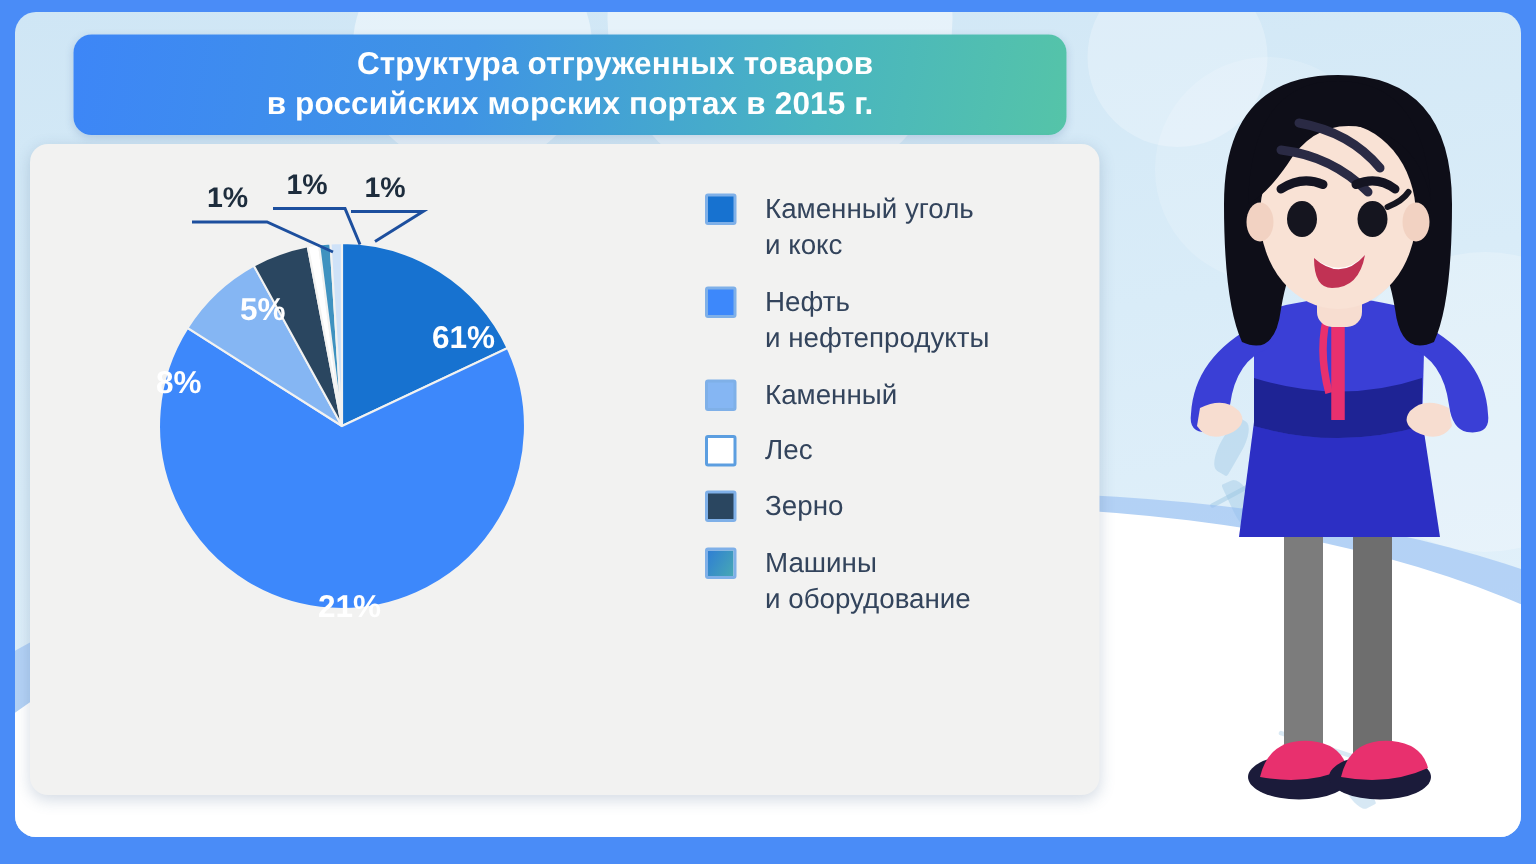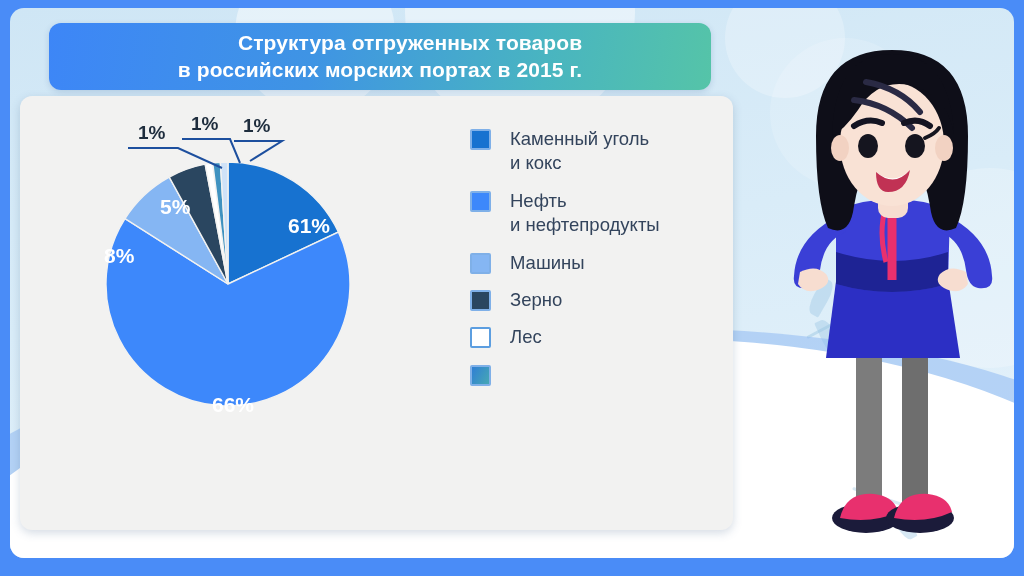--- a/index.html
+++ b/index.html
@@ -203,21 +203,21 @@
   <svg style="position:absolute;left:0;top:0;width:1024px;height:576px;pointer-events:none;">
     <g stroke="#1d4f9e" stroke-width="2" fill="none">
       <path d="M128,148 L178,148 L222,168"></path>
       <path d="M182,139 L230,139 L240,163"></path>
       <path d="M234,141 L282,141 L250,161"></path>
     </g>
   </svg>
 
   <div id="pct-inside">
       <div class="pct-in" style="left: 288px; top: 214px;">61%</div>
-      <div class="pct-in" style="left: 212px; top: 393px;">66%</div>
+      <div class="pct-in" style="left: 212px; top: 393px;">21%</div>
       <div class="pct-in" style="left: 104px; top: 244px;">8%</div>
       <div class="pct-in" style="left: 160px; top: 195px;">5%</div>
     </div>
 
   <div id="pct-callouts">
       <div class="pct-out" style="left: 138px; top: 122px;">1%</div>
       <div class="pct-out" style="left: 191px; top: 113px;">1%</div>
       <div class="pct-out" style="left: 243px; top: 115px;">1%</div>
     </div>
 
@@ -227,32 +227,34 @@
         <span class="legend-label">Каменный уголь
 и кокс</span>
       </div>
       <div class="legend-row">
         <span class="swatch" style="background: rgb(61, 136, 251);"></span>
         <span class="legend-label">Нефть
 и нефтепродукты</span>
       </div>
       <div class="legend-row">
         <span class="swatch" style="background: rgb(133, 182, 243);"></span>
-        <span class="legend-label">Машины</span>
+        <span class="legend-label">Каменный</span>
+      </div>
+      <div class="legend-row">
+        <span class="swatch" style="background: rgb(255, 255, 255); border-color: rgb(92, 158, 224);"></span>
+        <span class="legend-label">Лес</span>
       </div>
       <div class="legend-row">
         <span class="swatch" style="background: rgb(42, 70, 96);"></span>
         <span class="legend-label">Зерно</span>
       </div>
       <div class="legend-row">
-        <span class="swatch" style="background: rgb(255, 255, 255); border-color: rgb(92, 158, 224);"></span>
-        <span class="legend-label">Лес</span>
-      </div>
-      <div class="legend-row">
         <span class="swatch" style="background: linear-gradient(120deg, rgb(47, 127, 212) 0%, rgb(71, 168, 180) 100%);"></span>
+        <span class="legend-label">Машины
+и оборудование</span>
       </div>
     </div>
 
   <svg class="char" style="left:770px;top:40px;" width="254" height="520" viewBox="0 0 254 520">
 
     <rect x="86" y="310" width="26" height="160" fill="#7c7c7c"></rect>
     <rect x="132" y="310" width="26" height="160" fill="#6e6e6e"></rect>
 
     <ellipse cx="96" cy="478" rx="34" ry="15" fill="#1b1b3a"></ellipse>
     <path d="M70,478 q6,-26 34,-24 q20,2 24,18 q-26,12 -58,6 z" fill="#e8306e"></path>

